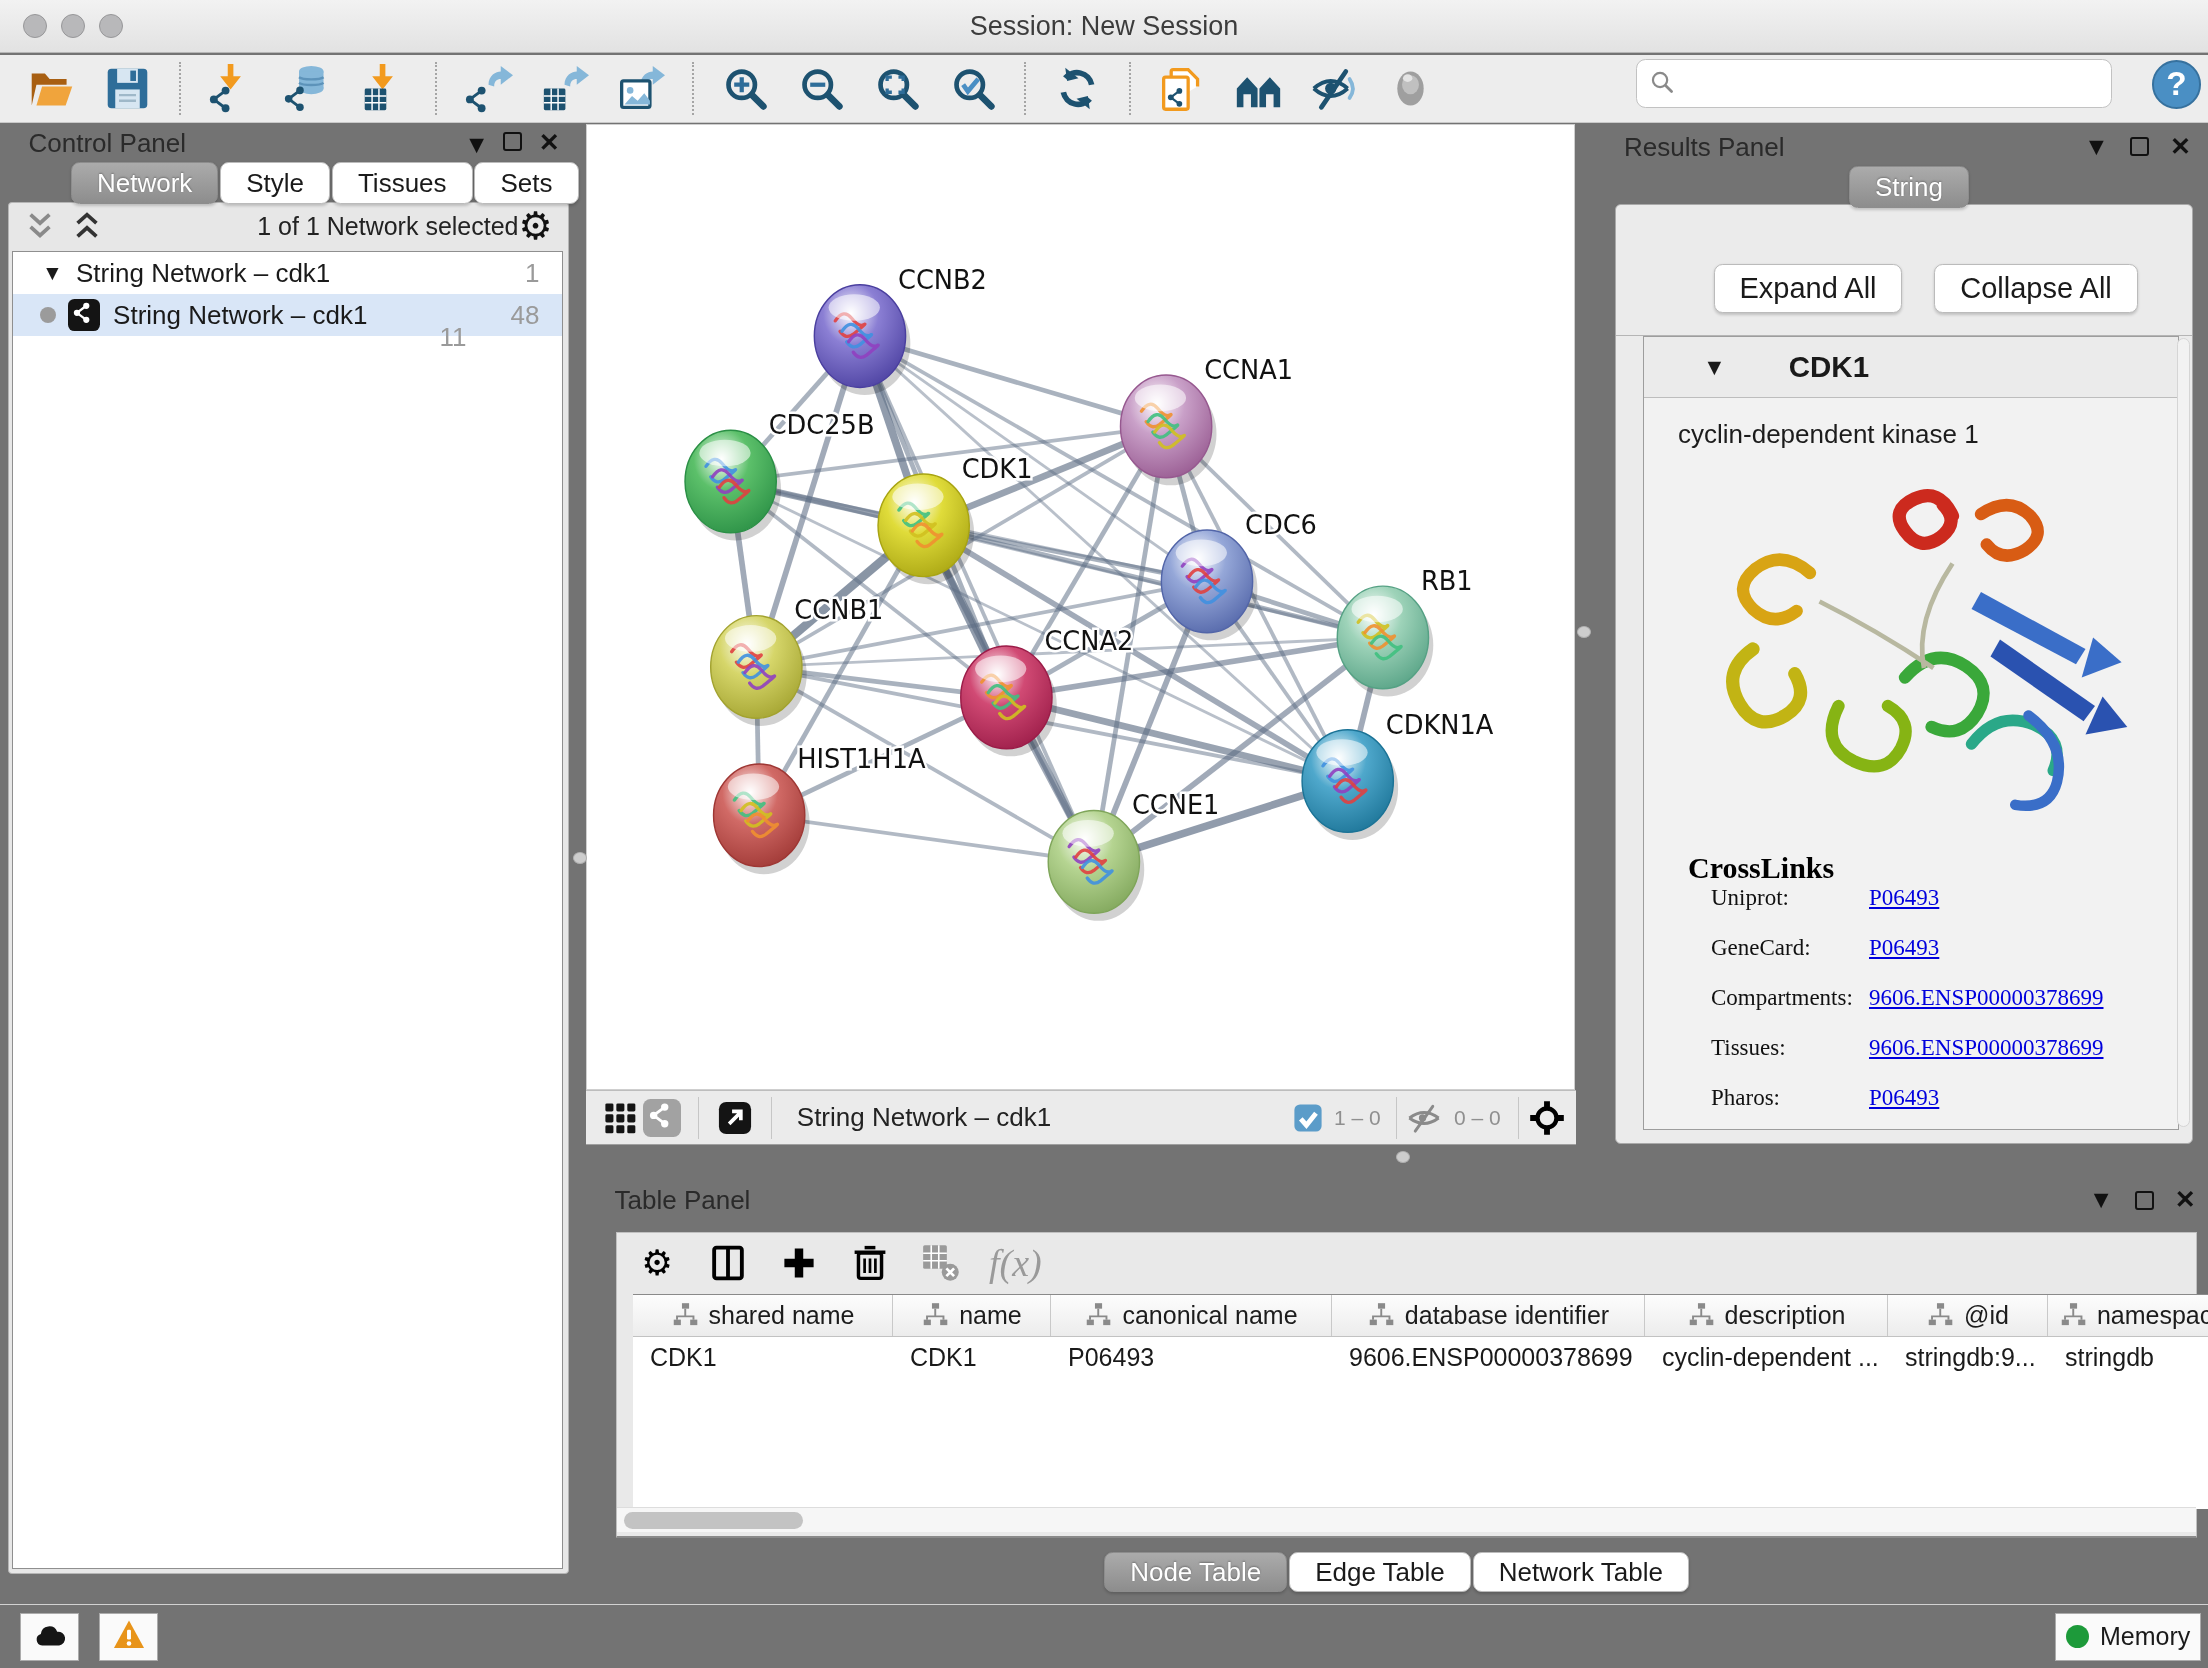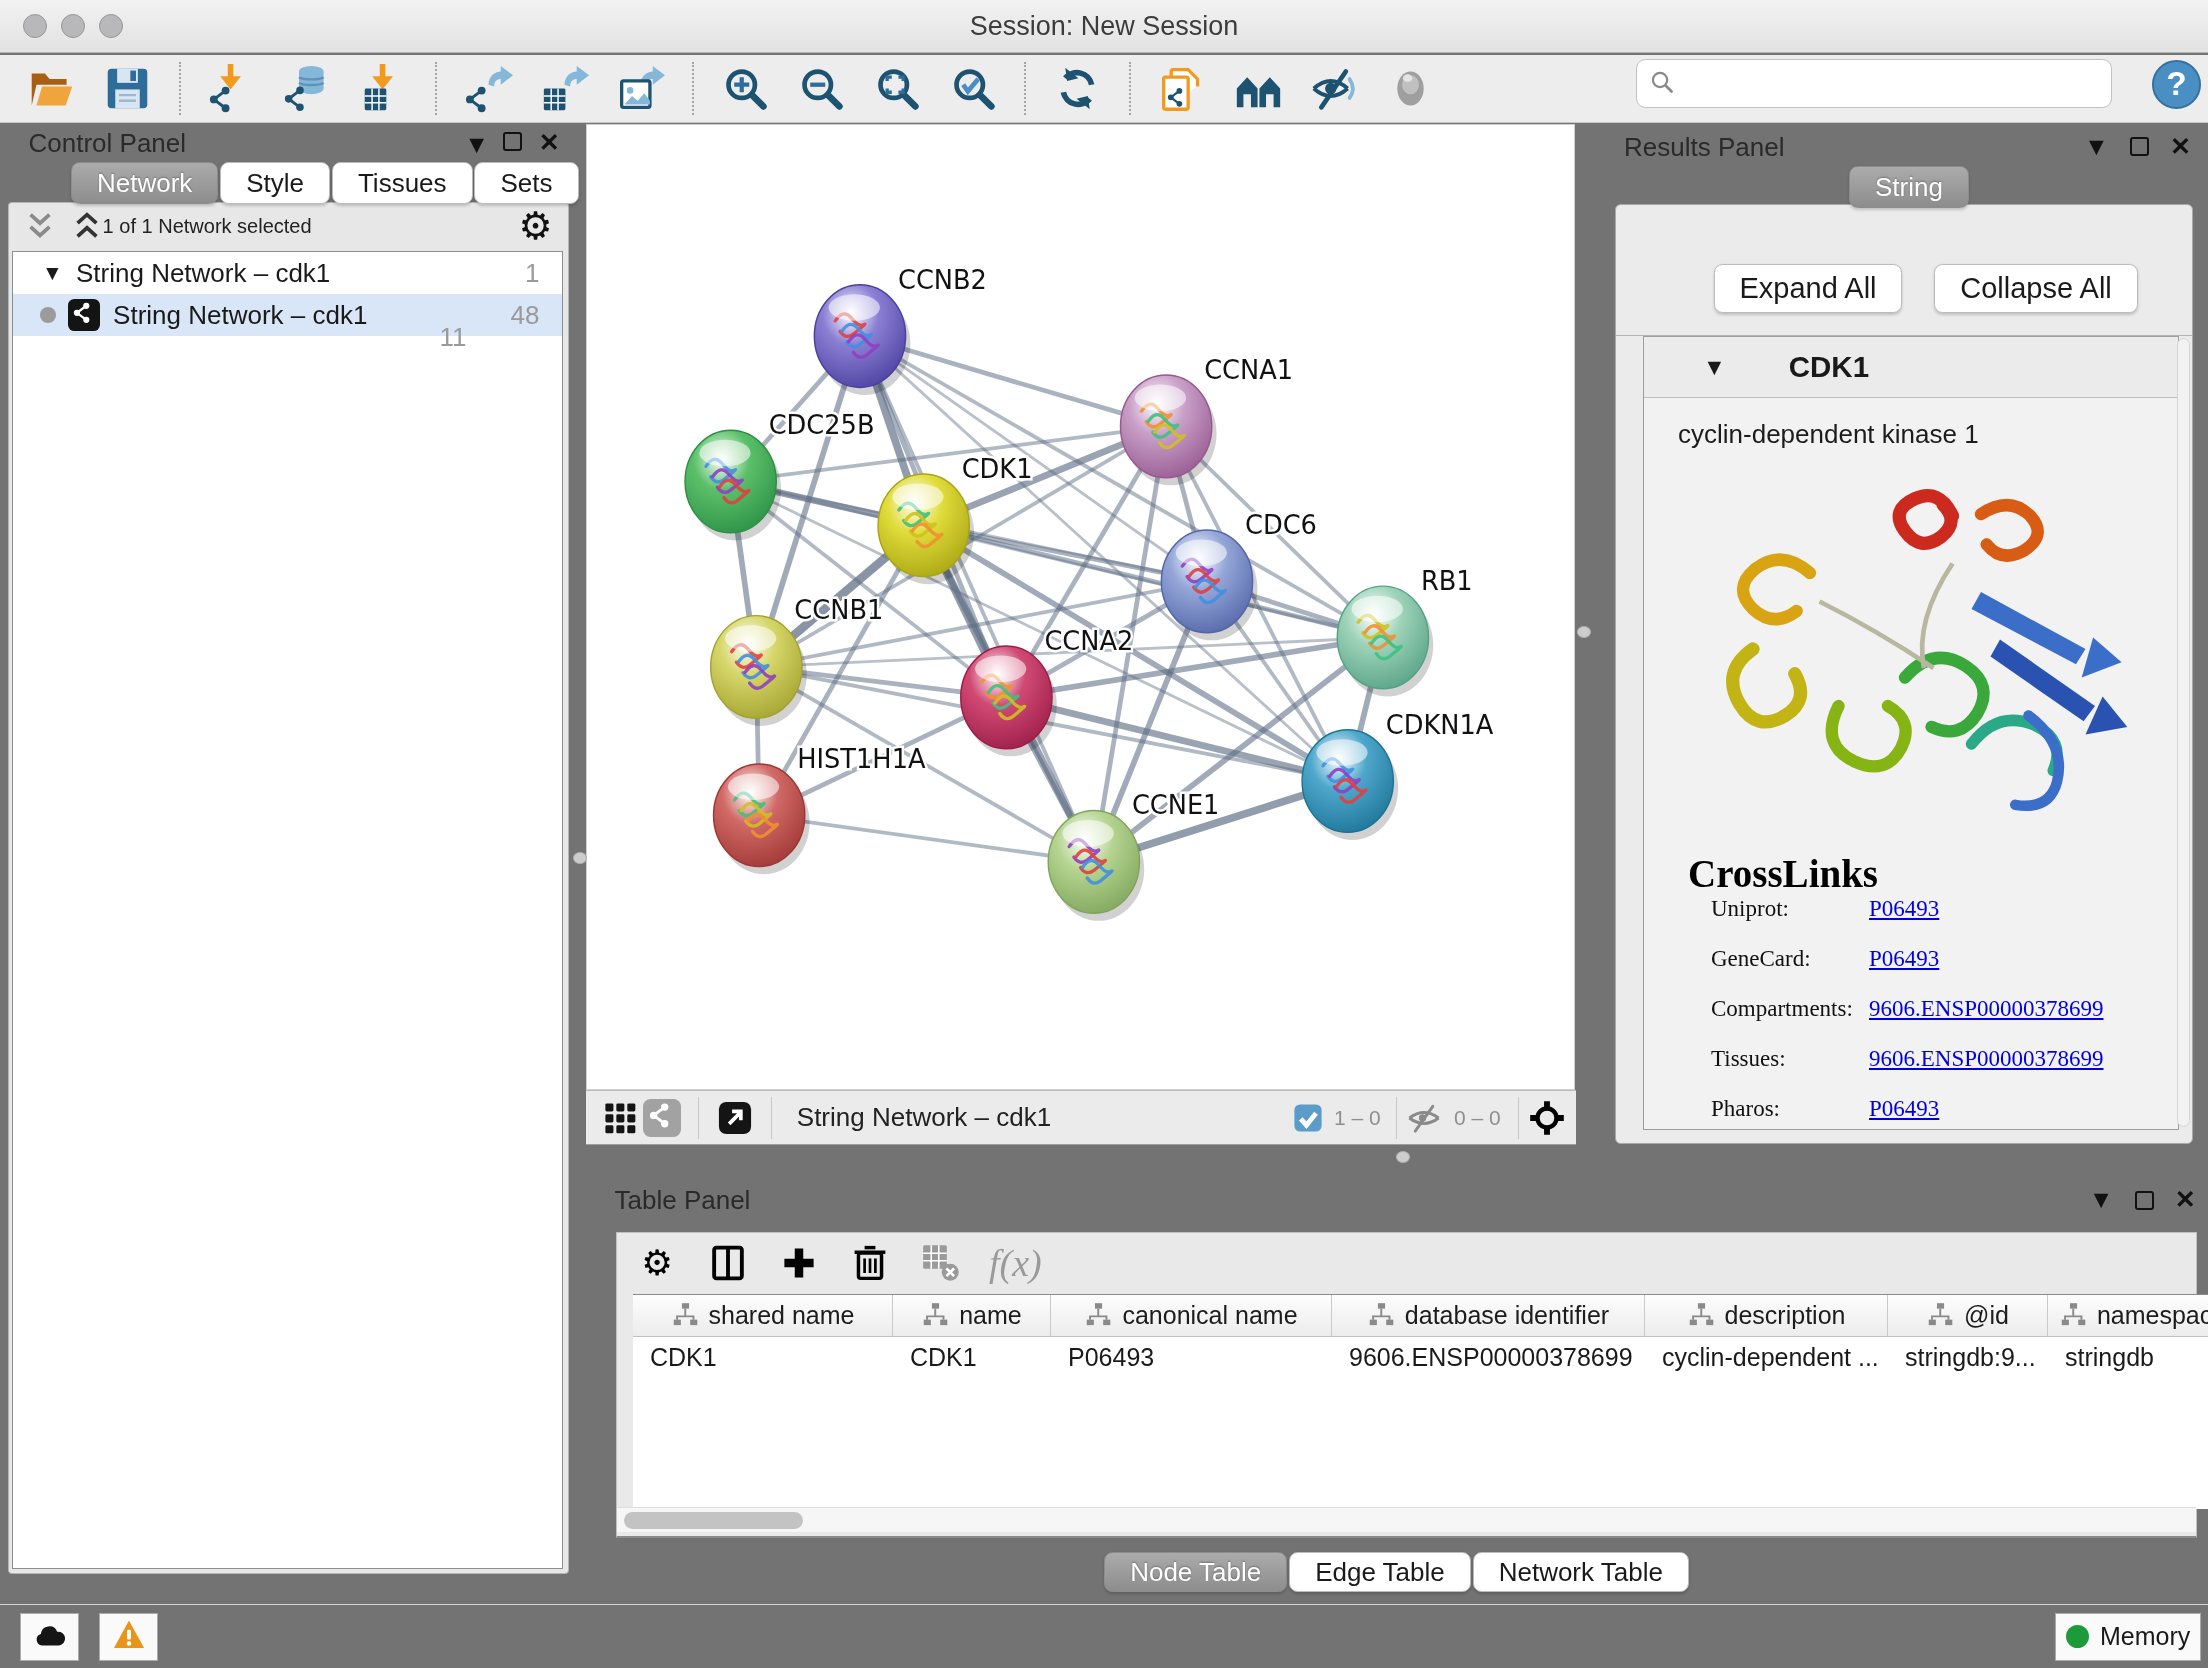--- a/index.html
+++ b/index.html
@@ -41,21 +41,21 @@
 
   
   #control-panel{left:0;top:124px;width:571px;height:1451px;}
   #cp-head{position:absolute;left:0;top:0;width:100%;height:38px;}
   #cp-head .panel-title{position:absolute;left:28.5px;top:3.8px;}
   #cp-tabs{position:absolute;left:71px;top:38px;height:42px;z-index:3;white-space:nowrap;}
   #cp-body{position:absolute;left:7.6px;top:78px;width:561px;height:1372px;
     background:#e7e7e7;border:1.9px solid #b5b5b5;border-radius:3.8px;}
   #cp-selector{position:absolute;left:0;top:0;width:100%;height:46px;display:flex;align-items:center;}
   #cp-selector .chev{width:32px;height:32px;margin-left:15px;}
-  #cp-summary{flex:1;text-align:left;font-size:20px;color:#222;}
+  #cp-summary{flex:1;text-align:right;font-size:25px;color:#222;}
   #cp-gear{font-size:38px;line-height:38px;margin-right:15px;color:#111;cursor:pointer;font-family:"DejaVu Sans",sans-serif;}
   #cp-list{position:absolute;left:3.8px;top:48px;width:551px;height:1318px;background:#fff;
     border:1.9px solid #8f8f8f;}
   .tree-row{position:relative;height:42px;display:flex;align-items:center;font-size:26px;}
   .tree-row .caret{margin:0 13.3px 0 28.5px;font-size:21px;}
   .tree-row .cnt{position:absolute;right:23px;color:#9a9a9a;}
   .tree-row.child{background:#d9e6f7;}
   .tree-row.child .dot{width:16px;height:16px;border-radius:50%;background:#9b9b9b;margin:0 11.4px 0 27px;}
   .tree-row.child .badge{width:32px;height:32px;margin-right:13.3px;}
   .tree-row.child .cnt2{position:absolute;right:96px;color:#9a9a9a;margin-top:45px;}
@@ -86,21 +86,21 @@
   #btn-collapse{left:318px;width:204px;}
   #gene-section{position:absolute;left:27px;top:131px;width:536px;height:794px;
     border:1.9px solid #9d9d9d;background:#f2f2f2;}
   #gene-head{position:absolute;left:0;top:0;width:100%;height:61px;background:#ebebeb;
     border-bottom:1.9px solid #bdbdbd;display:flex;align-items:center;cursor:pointer;}
   #gene-head .caret{margin-left:59px;font-size:23px;}
   #gene-name{font-size:29.5px;font-weight:bold;margin-left:63px;}
   #gene-desc{position:absolute;left:34px;top:82px;font-size:26px;color:#1c1c1c;}
   #protein-img{position:absolute;left:23px;top:122px;width:495px;height:380px;}
   #xlinks{position:absolute;left:44px;top:514px;font-family:"Liberation Serif","DejaVu Serif",serif;}
-  #xlinks-title{font-size:39px;font-weight:bold;color:#000;}
+  #xlinks-title{font-size:30px;font-weight:bold;color:#000;}
   .xrow{display:flex;height:50px;align-items:baseline;font-size:23px;}
   .xrow .xl{width:181px;padding-left:23px;color:#111;}
   .xrow .xv{color:#0000dd;text-decoration:underline;cursor:pointer;}
   #rp-scroll{position:absolute;right:1.9px;top:133px;width:13.3px;height:789px;background:#f2f2f2;
     border:1px solid #d5d5d5;border-radius:6.7px;}
 
   
   #table-panel{left:586px;top:1179px;width:1623px;height:424px;}
   #tp-head .panel-title{position:absolute;left:28.5px;top:5.7px;}
   #tp-ctls{position:absolute;right:13.3px;top:5.7px;}

